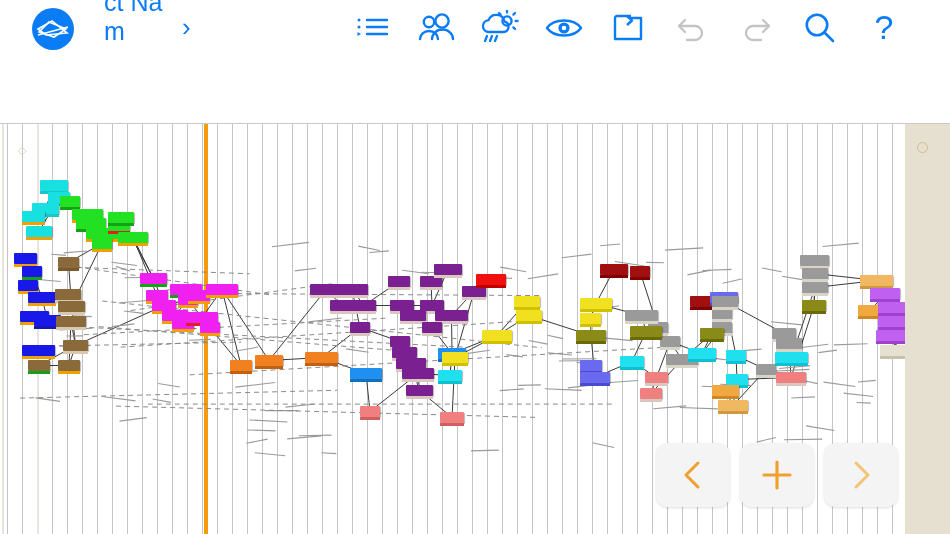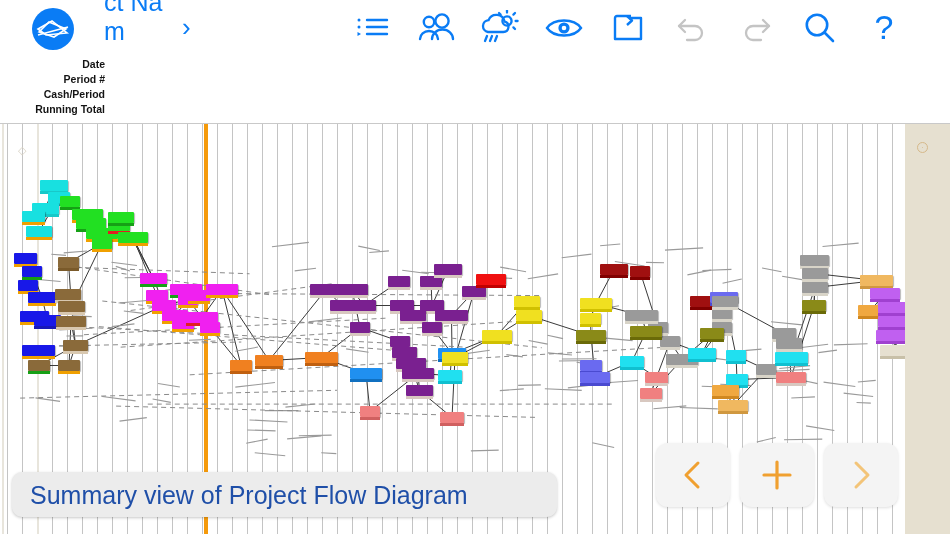--- a/index.html
+++ b/index.html
@@ -266,26 +266,20 @@
           <span>
             <svg width="26" height="36" viewBox="0 0 26 36">
               <text x="13" y="29" text-anchor="middle" font-family="Liberation Sans, sans-serif" font-size="34" fill="#0a7cf5">?</text>
             </svg>
           </span>
         </button>
 
       </div>
     </div>
 
-    <div class="hdr-left">
-      <div>Date</div>
-      <div>Period #</div>
-      <div>Cash/Period</div>
-      <div>Running Total</div>
-    </div>
 
   </div>
 
   <div class="canvas">
     <div class="grid" id="grid">
         <div class="gridline" style="left: 7px;"></div>
         <div class="gridline" style="left: 22px;"></div>
         <div class="gridline" style="left: 37px;"></div>
         <div class="gridline" style="left: 52px;"></div>
         <div class="gridline" style="left: 67px;"></div>
@@ -945,23 +939,20 @@
         <div class="node" style="left: 880px; top: 221px; width: 33px; background: rgb(230, 224, 208);">
           <div class="bar" style="background: rgb(200, 192, 168);"></div>
         </div>
       </div>
 
     <div class="right-panel">
       <div class="panel-dot">·</div>
     </div>
   </div>
 
-  <div class="caption">
-    <span>Summary view of Project Flow Diagram</span>
-  </div>
 
   <div class="navbtns">
     <button class="navbtn">
       <span>
         <svg width="30" height="34" viewBox="0 0 30 34">
           <path d="M20 5 L8 17 L20 29" stroke="#f0a030" stroke-width="3" fill="none" stroke-linecap="round" stroke-linejoin="round"></path>
         </svg>
       </span>
     </button>
     <button class="navbtn">

